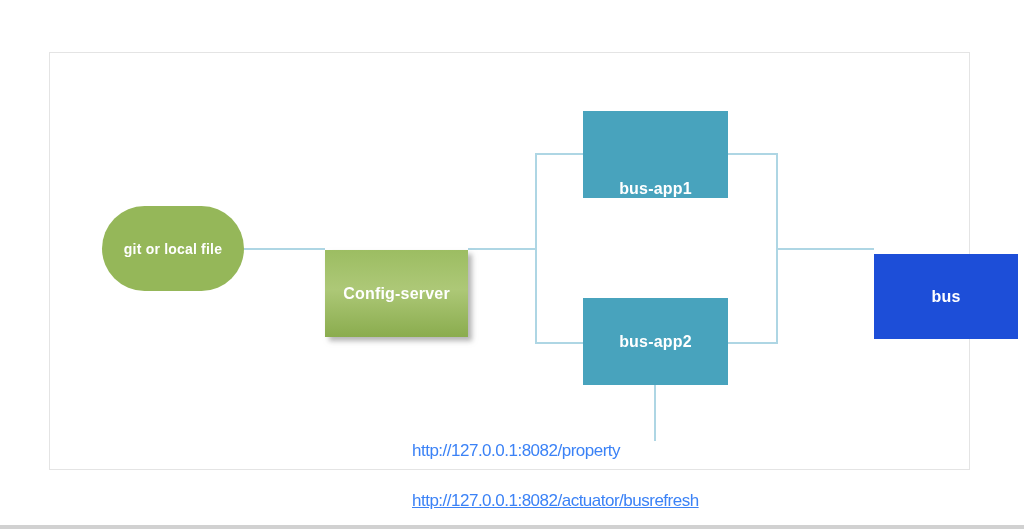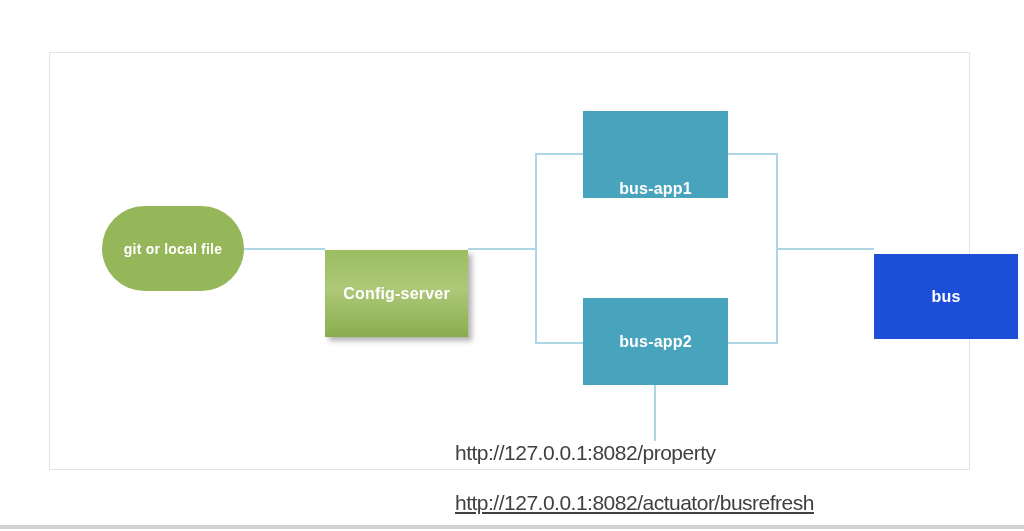--- a/index.html
+++ b/index.html
@@ -60,25 +60,24 @@
   .e-branch-tl    { left: 487px; top: 100px; width: 46px; }
   .e-branch-bl    { left: 487px; top: 289px; width: 46px; }
   .e-branch-tr    { left: 678px; top: 100px; width: 48px; }
   .e-vright       { left: 726px; top: 100px; height: 191px; }
   .e-branch-br    { left: 678px; top: 289px; width: 48px; }
   .e-junct-bus    { left: 728px; top: 195px; width: 96px; }
   .e-app2-down    { left: 604px; top: 332px; height: 56px; }
   .url-label {
     position: absolute;
     left: 362px;
-    color: #404040;
-    font-size: 21px;
+    color: #3b82f6;
+    font-size: 17px;
     letter-spacing: -0.5px;
     white-space: nowrap;
-    margin-left: 43px;
   }
   .url-property   { top: 388px; }
   .url-busrefresh { top: 438px; text-decoration: underline; }
   .bottom-bar {
     position: absolute;
     left: 0; top: 525px;
     width: 1024px; height: 4px;
     background: #d1d1d1;
   }
 </style>

